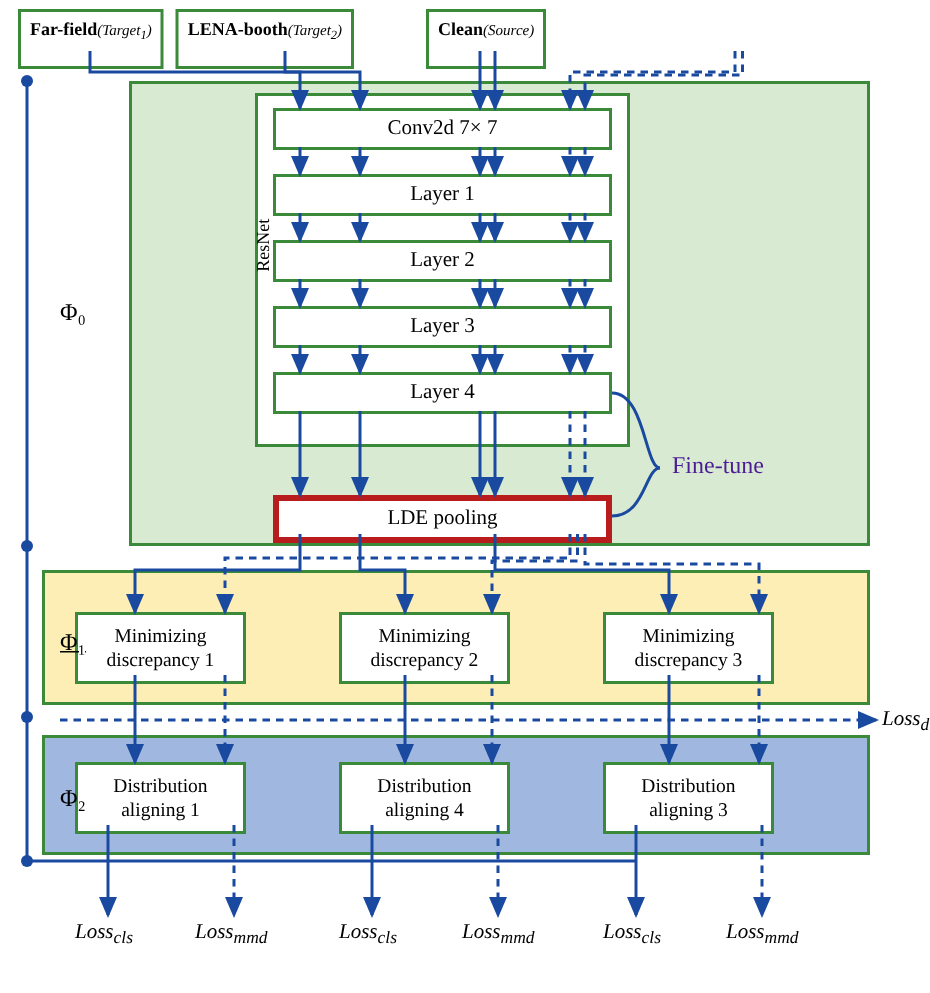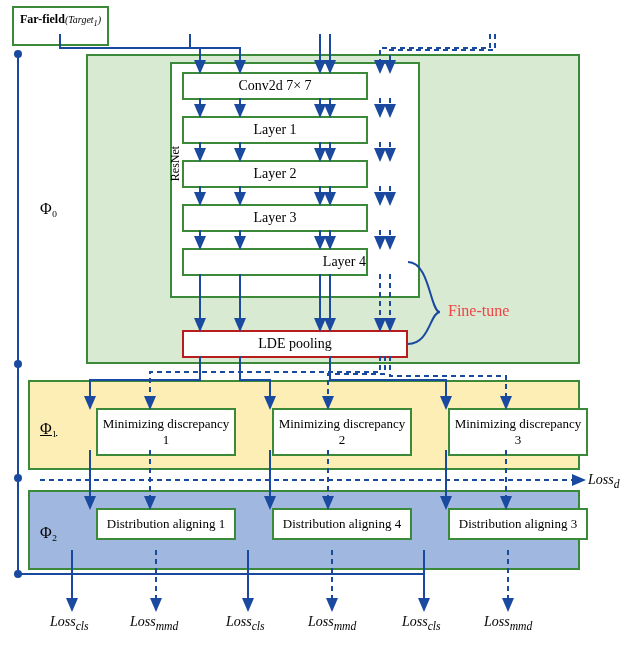--- a/index.html
+++ b/index.html
@@ -47,87 +47,92 @@
     font-size: 12px;
   }
   .layer-box {
     position: absolute;
     border: 2px solid #3a8a3a;
     background: #fff;
     text-align: center;
     font-size: 14px;
     padding: 4px 0;
     left: 182px;
-    width: 186px;
+    width: 226px;
   }
   .lde-box {
     position: absolute;
-    border: 2px solid #b91c1c;
+    border: 4px solid #b91c1c;
     background: #fff;
     text-align: center;
     font-size: 14px;
     padding: 4px 0;
     left: 182px; width: 226px; top: 330px;
   }
   .mod-box {
     position: absolute;
     border: 2px solid #3a8a3a;
     background: #fff;
     text-align: center;
     font-size: 13px;
     padding: 6px 4px;
-    width: 140px;
-    margin-left: 46px;
+    width: 114px;
   }
   .phi-label {
     position: absolute;
     font-size: 16px;
     font-family: "Times New Roman", serif;
     margin-left: 38px;
   }
   .loss-label {
     position: absolute;
     font-size: 14px;
     font-style: italic;
     font-family: "Times New Roman", serif;
   }
   .finetune-label {
     position: absolute;
     font-size: 16px;
-    color: #ef4444;
+    color: #4c1d95;
   }
   svg.arrows {
     position: absolute;
     top: 0; left: 0;
     width: 620px; height: 662px;
     pointer-events: none;
   }
 </style>
 </head>
 <body>
 
 <div class="stage stage-green" style="left:86px; top:54px; width:494px; height:310px;"></div>
 <div class="stage stage-yellow" style="left:28px; top:380px; width:552px; height:90px;"></div>
 <div class="stage stage-blue" style="left:28px; top:490px; width:552px; height:80px;"></div>
 
 <div class="input-row">
   <div class="input-box">
     <b>Far-field</b><span class="sub">(<i>Target</i><sub>1</sub>)</span>
   </div>
+  <div class="input-box">
+    <b>LENA-booth</b><span class="sub">(<i>Target</i><sub>2</sub>)</span>
+  </div>
+  <div class="input-box" style="margin-left:40px;">
+    <b>Clean</b><span class="sub">(<i>Source</i>)</span>
+  </div>
 </div>
 
 <div class="resnet-box">
   <div class="resnet-label">ResNet</div>
 </div>
 
 <div class="layer-box" style="top:72px;">Conv2d  7× 7</div>
 <div class="layer-box" style="top:116px;">Layer 1</div>
 <div class="layer-box" style="top:160px;">Layer 2</div>
 <div class="layer-box" style="top:204px;">Layer 3</div>
-<div class="layer-box" style="top:248px;text-align:right;">Layer 4</div>
+<div class="layer-box" style="top:248px;">Layer 4</div>
 
 <div class="lde-box">LDE pooling</div>
 
 <div class="finetune-label" style="left:448px; top:302px;">Fine-tune</div>
 
 <div class="mod-box" style="left:50px; top:408px;">Minimizing discrepancy 1</div>
 <div class="mod-box" style="left:226px; top:408px;">Minimizing discrepancy 2</div>
 <div class="mod-box" style="left:402px; top:408px;">Minimizing discrepancy 3</div>
 
 <div class="mod-box" style="left:50px; top:508px;">Distribution aligning 1</div>

